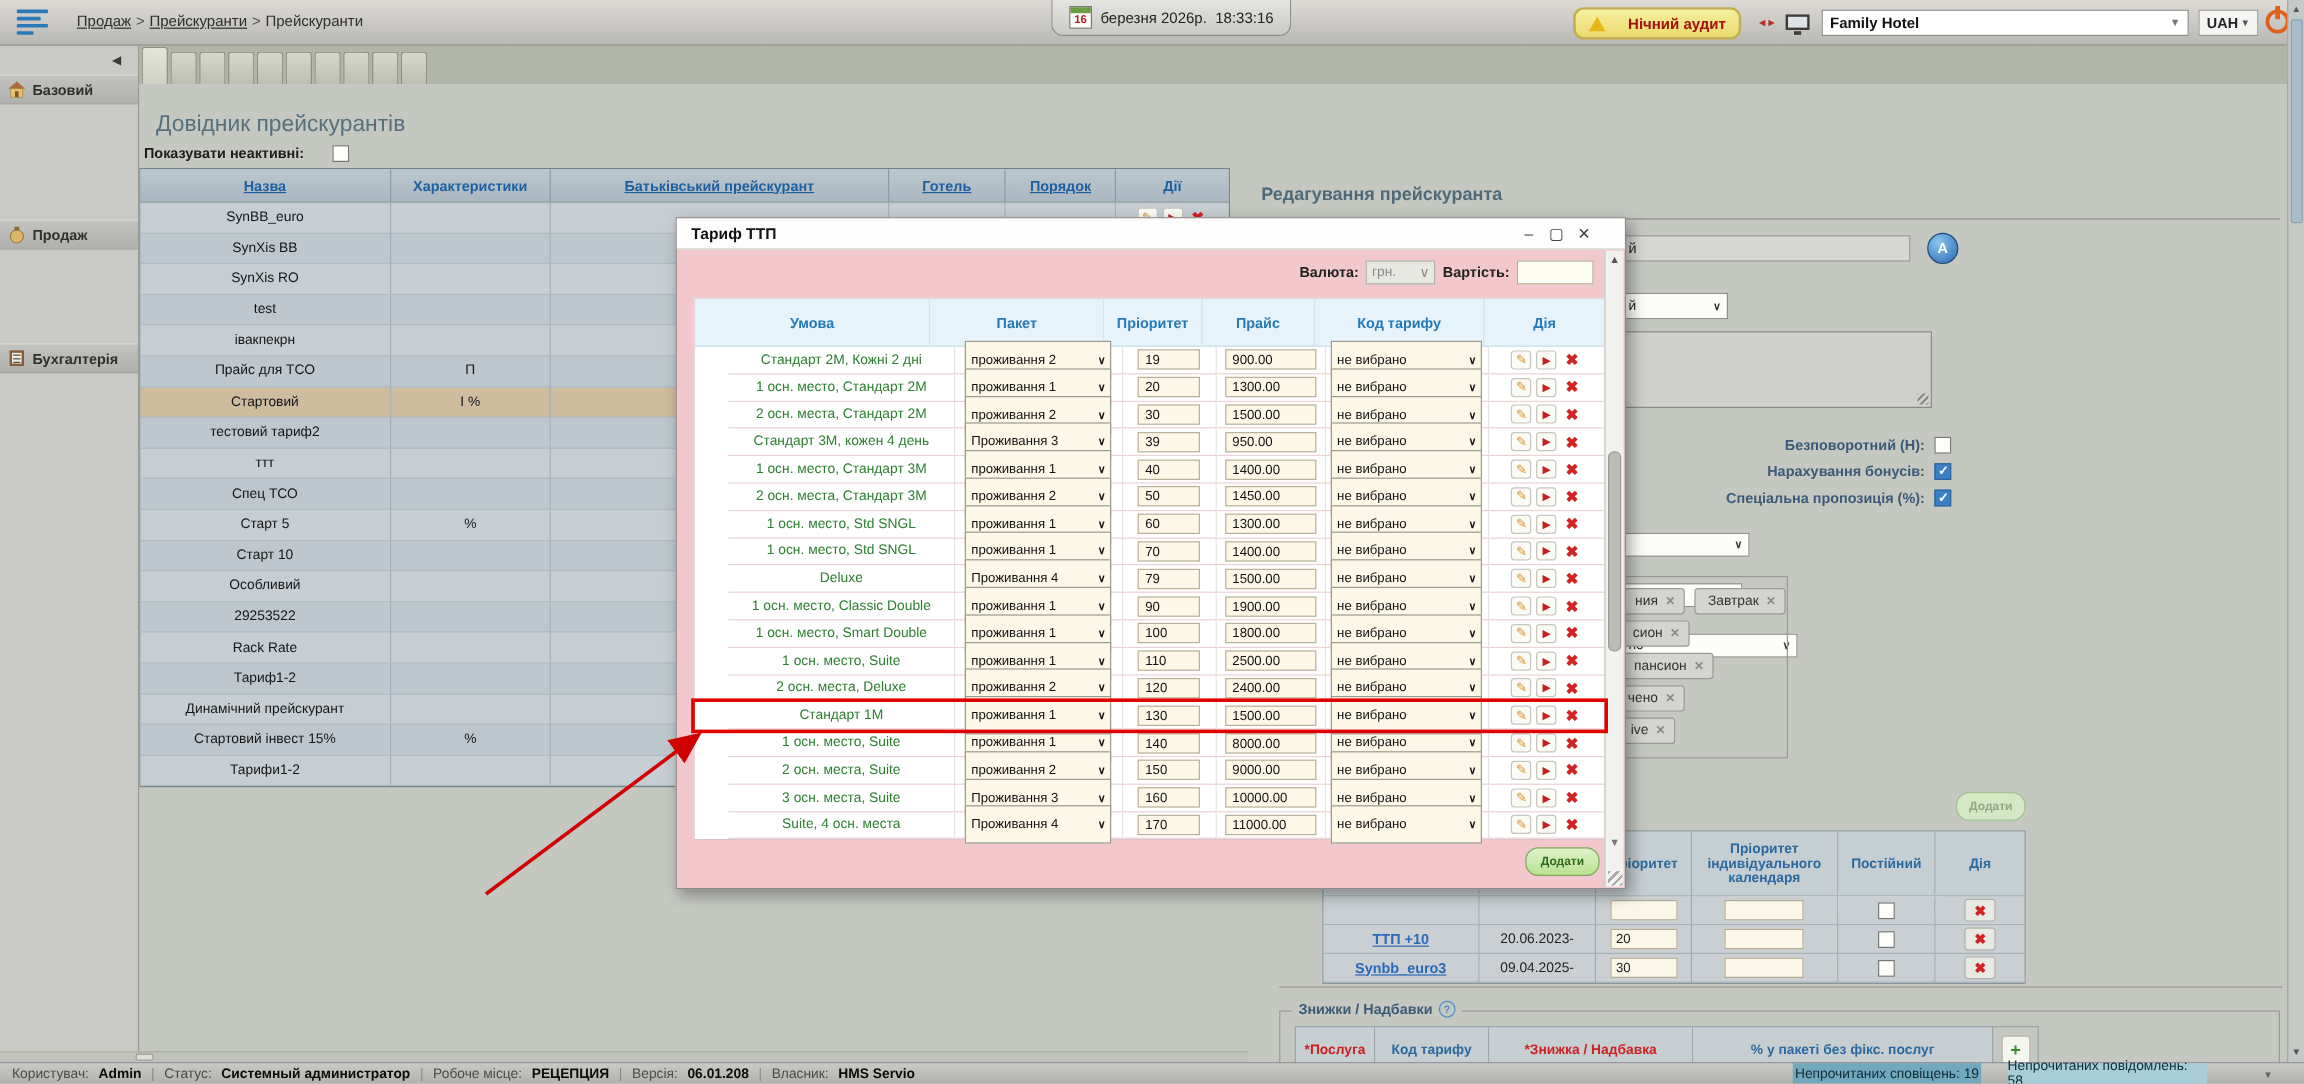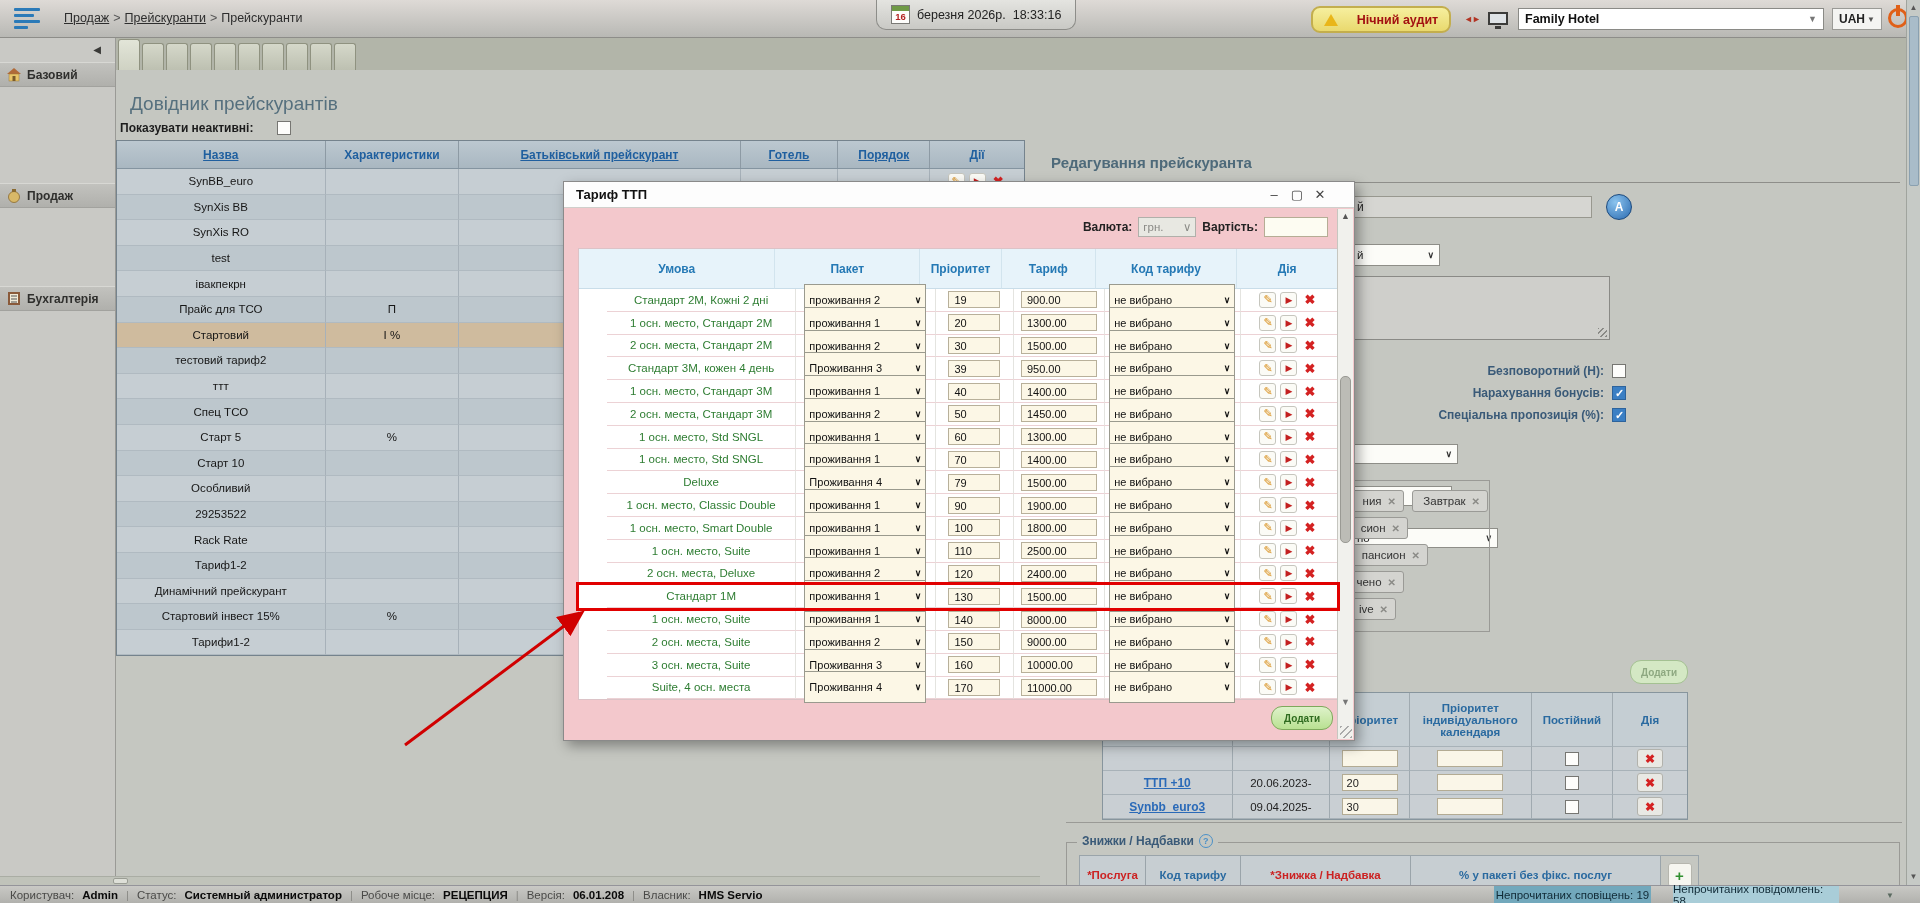--- a/index.html
+++ b/index.html
@@ -773,21 +773,21 @@
     </div>
     <b>Вартість:</b>
     <div class="costinp"></div>
   </div>
 
   <div class="mtable">
     <div class="m-head">
       <div class="mc mc1">Умова</div>
       <div class="mc mc2">Пакет</div>
       <div class="mc mc3">Пріоритет</div>
-      <div class="mc mc4">Тариф</div>
+      <div class="mc mc4">Прайс</div>
       <div class="mc mc5">Код тарифу</div>
       <div class="mc mc6">Дія</div>
     </div>
     <div>
 
     <div class="m-row">
           <div class="mc mc1 cond">Стандарт 2М, Кожні 2 дні</div>
           <div class="mc mc2">
             <div class="sel">
               <span>проживання 2</span>

